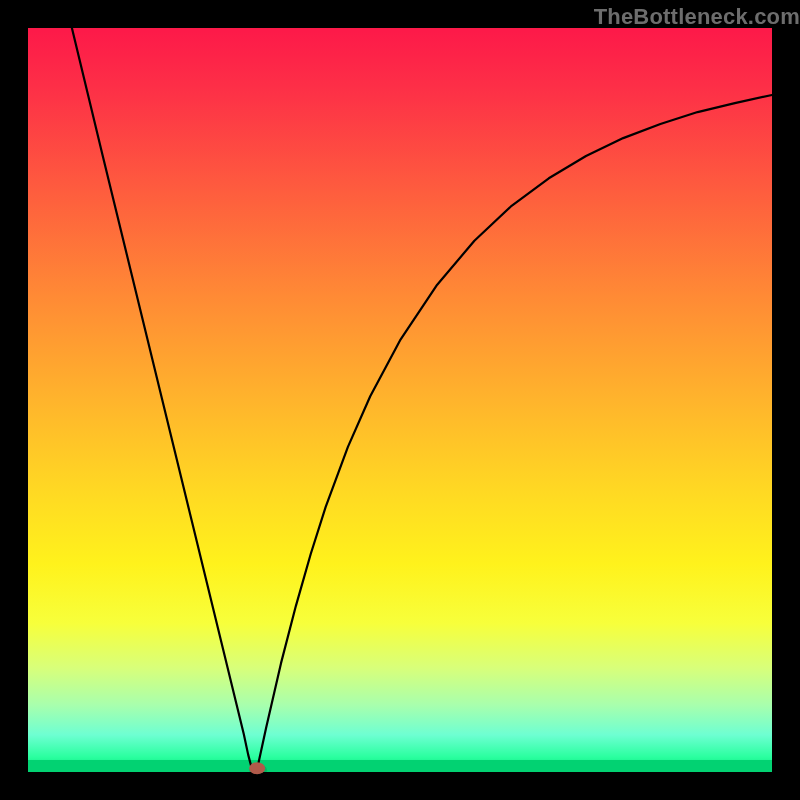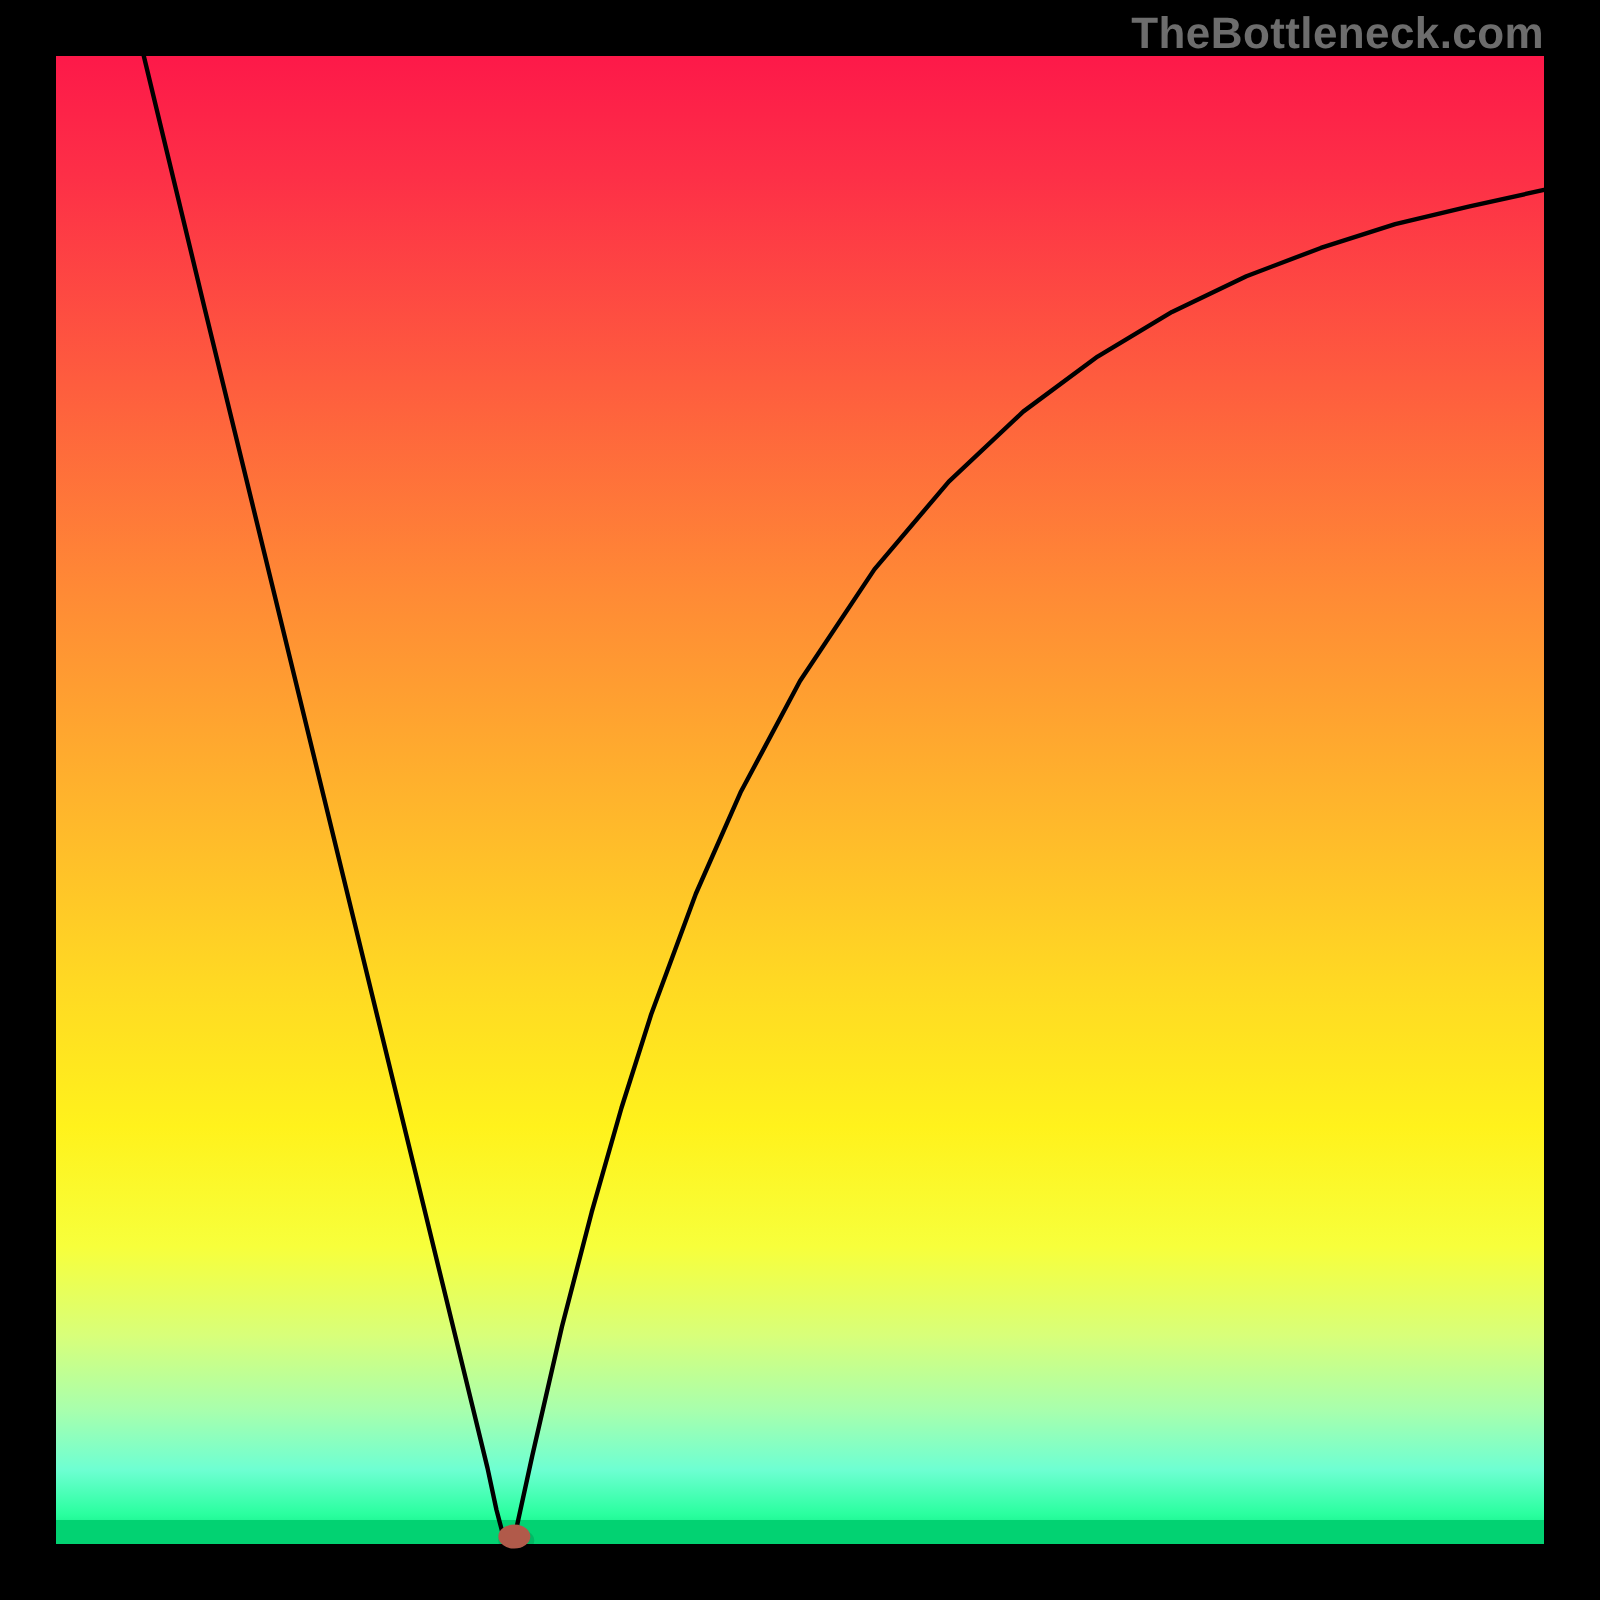--- a/index.html
+++ b/index.html
@@ -6,21 +6,21 @@
   html, body { width: 800px; height: 800px; overflow: hidden; background: #000; }
   .frame {
     position: relative;
     width: 800px;
     height: 800px;
     background: #000;
   }
   .watermark {
     position: absolute;
     top: 4px;
-    right: 28px;
+    right: 0;
     font-family: Arial, Helvetica, sans-serif;
     font-size: 22px;
     font-weight: 600;
     color: #6d6d6d;
     letter-spacing: 0.2px;
   }
   .plot-area {
     position: absolute;
     left: 28px;
     top: 28px;

